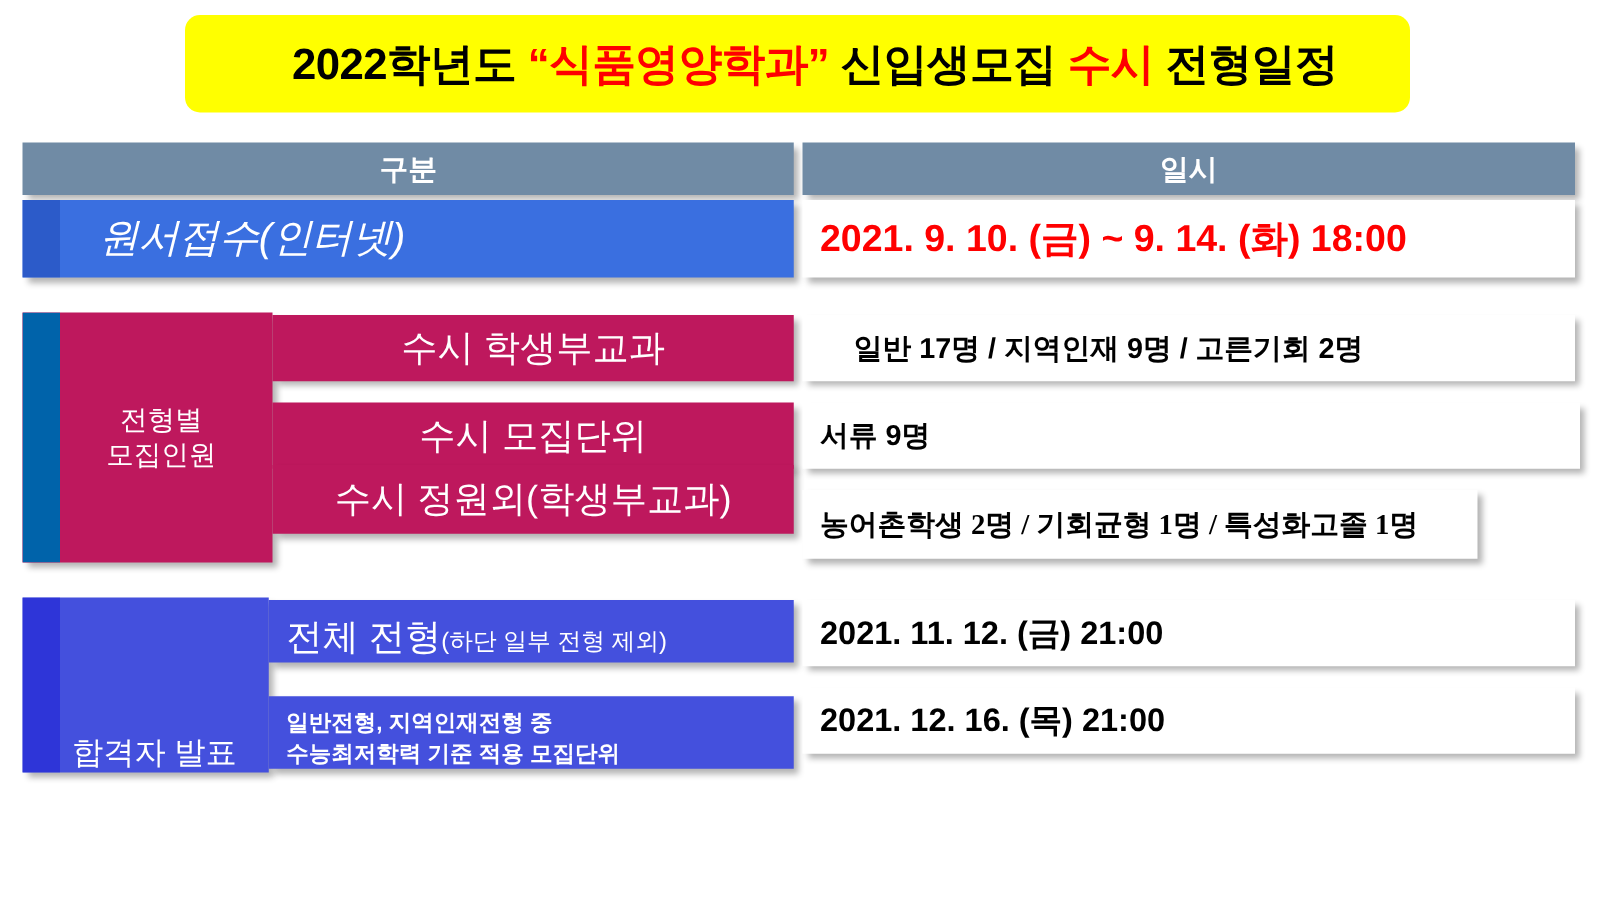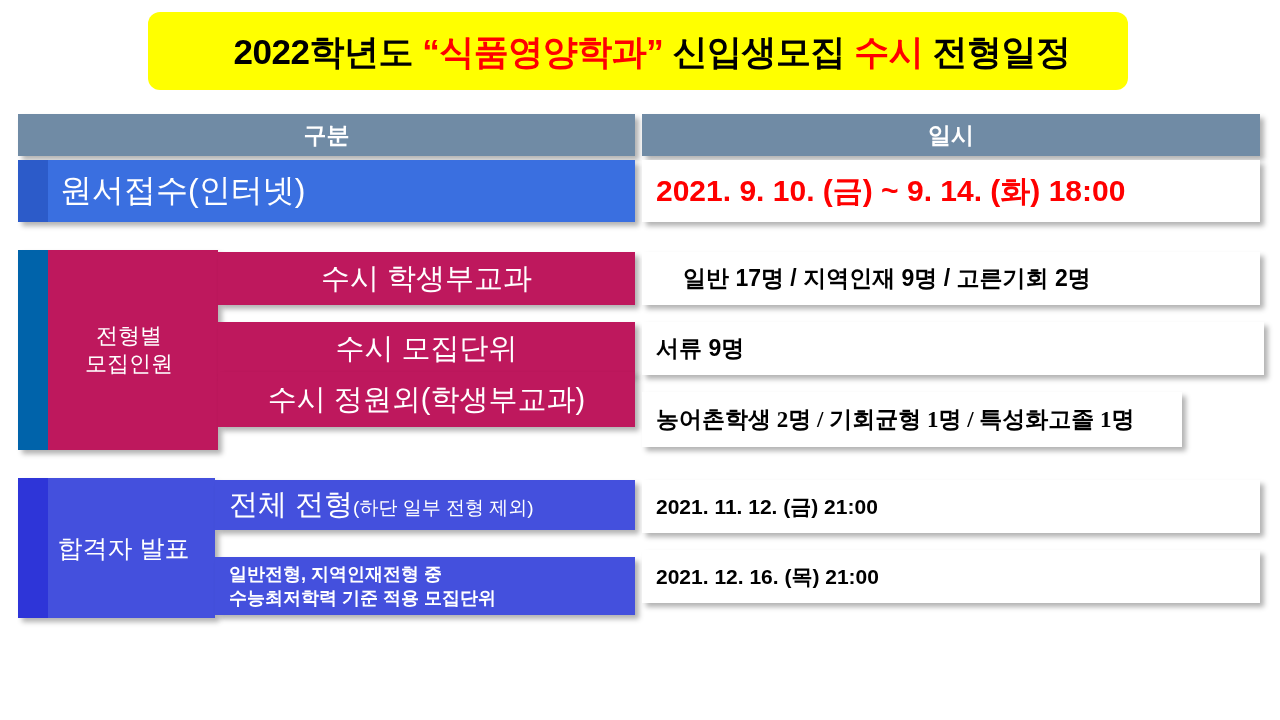--- a/index.html
+++ b/index.html
@@ -70,21 +70,22 @@
     font-weight: bold;
   }
 
   
   .b1-main   { background: #3a6fe0; }
   .b1-strip  { background: #2c5bc9; }
   .b1-label  {
     color: #ffffff;
     font-size: 32px;
     font-weight: normal;
-    padding-left: 42px;
+    padding-left: 61px;
+    font-style: italic;
   }
 
   
   .b2-main   { background: #be185d; }
   .b2-strip  { background: #0063aa; }
   .b2-merged-label {
     color: #ffffff;
     font-size: 22px;
     font-weight: normal;
     text-align: center;
@@ -95,21 +96,21 @@
   }
   .b2-sub {
     color: #ffffff;
     font-size: 29px;
     font-weight: normal;
     width: 100%;
     text-align: center;
   }
 
   
-  .b3-main   { background: #4450dd; }
+  .b3-main   { background: #4450dd; align-items: flex-end; }
   .b3-strip  { background: #2e35d8; }
   .b3-merged-label {
     color: #ffffff;
     font-size: 25px;
     font-weight: normal;
     text-align: center;
     width: 100%;
     padding-left: 14px;
     box-sizing: border-box;
   }
@@ -133,21 +134,21 @@
 
   
   .val {
     background: #ffffff;
     color: #000000;
     font-weight: bold;
     padding-left: 14px;
   }
   .val-red  { color: #ff0000; font-size: 30px; }
   .val-norm { font-size: 23px; }
-  .val-date { font-size: 21px; }
+  .val-date { font-size: 26px; }
 </style>
 </head>
 <body>
 
 <div id="title-banner">
   <div id="title-text">
     <span>2022학년도  </span><span class="hl">“식품영양학과”</span><span>  신입생모집 </span><span class="hl">수시</span><span> 전형일정</span>
   </div>
 </div>
 

